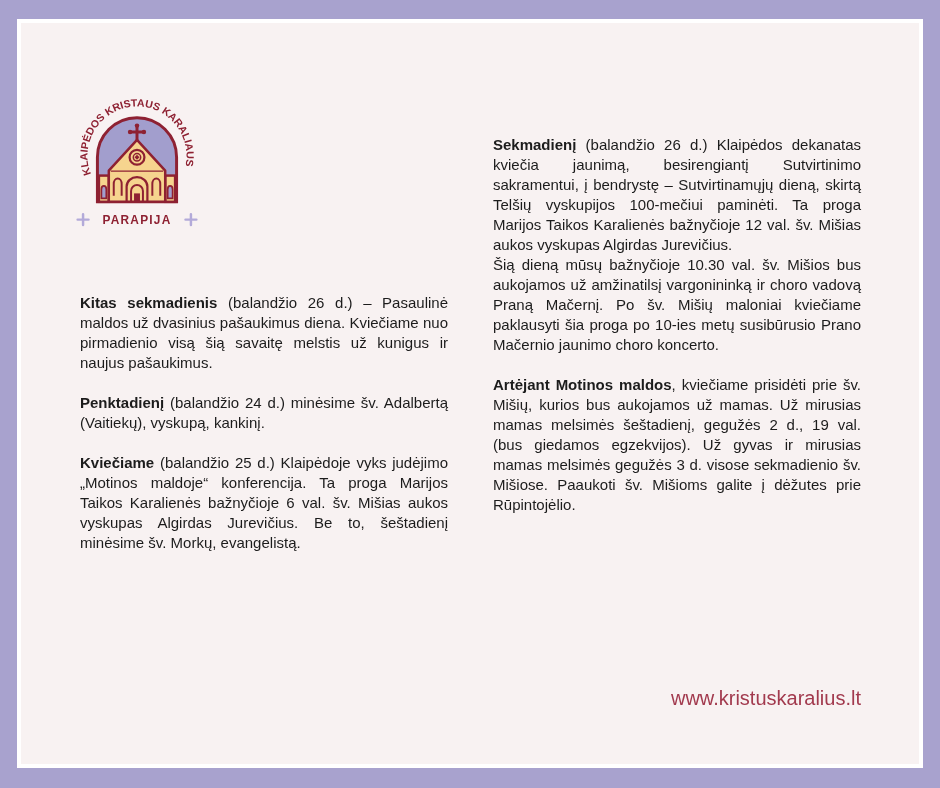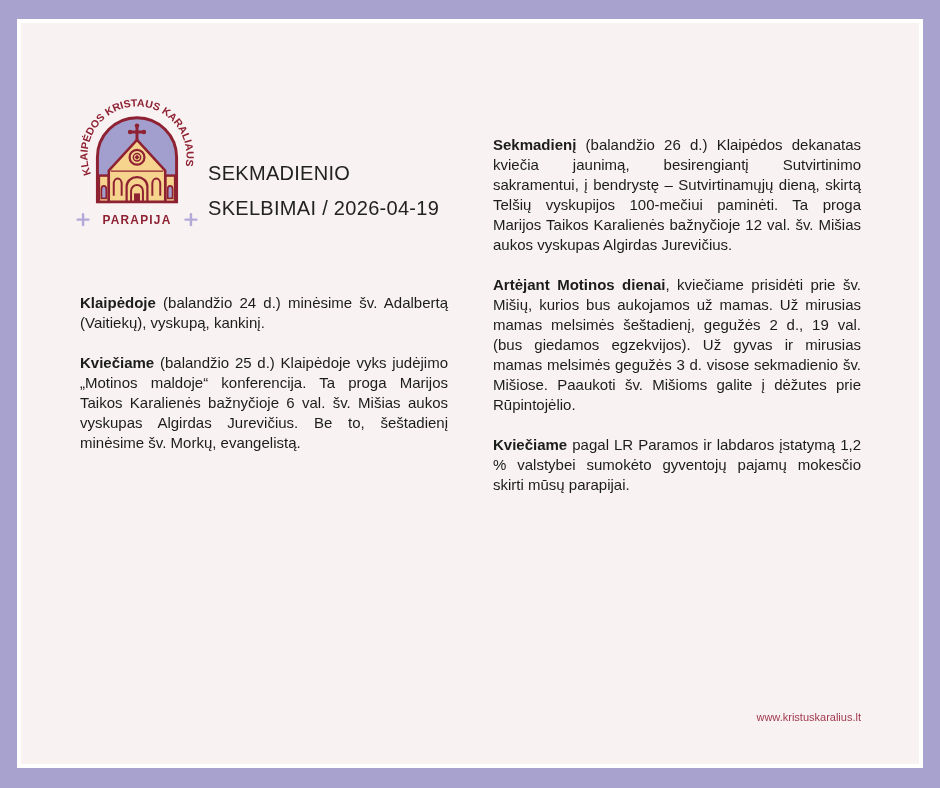--- a/index.html
+++ b/index.html
@@ -43,25 +43,24 @@
   .col-left{left:59px;top:270px;}
   .col-right{left:472px;top:112px;}
   .col p{margin:0 0 20px 0;}
   .col p.cont{margin-top:-20px;}
   .col b{font-weight:bold;}
   .website{
     position:absolute;
     left:472px;top:664px;
     width:368px;
     text-align:right;
-    font-size:11px;
+    font-size:20px;
     color:#a23a4e;
     text-decoration:none;
     display:block;
-    margin-top:24px;
   }
 </style>
 </head>
 <body>
 
 <div class="sheet">
 
   <svg class="logo" viewBox="0 0 250 287">
     <defs>
       <path id="arcpath" d="M 32 172 A 100 100 0 1 1 218 172" fill="none"></path>
@@ -109,31 +108,28 @@
 
     <text x="125" y="272" text-anchor="middle" font-size="24" font-weight="bold" letter-spacing="2.5" fill="#8e2132">PARAPIJA</text>
     <g>
       <path d="M16 253 V275 M5 264 H27" stroke="#b3aad9" stroke-width="5" stroke-linecap="round" fill="none"></path>
     </g>
     <g>
       <path d="M234 253 V275 M223 264 H245" stroke="#b3aad9" stroke-width="5" stroke-linecap="round" fill="none"></path>
     </g>
   </svg>
 
-  <div class="title">
-    <div>SEKMADIENIO</div>
-    <div>SKELBIMAI / 2026-04-19</div>
-  </div>
 
   <div class="col col-left">
-    <p><b>Klaipėdoje</b><span> (balandžio 24 d.)  minėsime šv. Adalbertą (Vaitiekų), vyskupą, kankinį.</span></p>
+    <p><b>Kitas sekmadienis</b><span> (balandžio 26 d.) – Pasaulinė maldos už dvasinius pašaukimus diena. Kviečiame nuo pirmadienio visą šią savaitę melstis už kunigus ir naujus pašaukimus.</span></p>
+    <p><b>Penktadienį</b><span> (balandžio 24 d.)  minėsime šv. Adalbertą (Vaitiekų), vyskupą, kankinį.</span></p>
     <p><b>Kviečiame</b><span> (balandžio 25 d.) Klaipėdoje vyks judėjimo „Motinos maldoje“ konferencija. Ta proga Marijos Taikos Karalienės bažnyčioje  6 val. šv. Mišias aukos vyskupas  Algirdas  Jurevičius. Be to, šeštadienį minėsime šv. Morkų, evangelistą.</span></p>
   </div>
 
   <div class="col col-right">
     <p><b>Sekmadienį</b><span> (balandžio 26 d.) Klaipėdos dekanatas kviečia jaunimą, besirengiantį Sutvirtinimo sakramentui, į bendrystę – Sutvirtinamųjų dieną, skirtą Telšių vyskupijos 100-mečiui paminėti.  Ta proga Marijos Taikos Karalienės bažnyčioje 12 val. šv. Mišias aukos vyskupas Algirdas Jurevičius.</span></p>
-    <p><b>Artėjant Motinos dienai</b><span>, kviečiame prisidėti prie šv. Mišių, kurios bus aukojamos už mamas. Už mirusias mamas melsimės  šeštadienį, gegužės 2 d., 19 val. (bus giedamos egzekvijos). Už gyvas ir mirusias mamas melsimės gegužės 3 d. visose sekmadienio šv. Mišiose. Paaukoti šv. Mišioms galite į dėžutes prie Rūpintojėlio.</span></p>
-    <p><b>Kviečiame</b><span> pagal LR Paramos ir labdaros įstatymą 1,2 % valstybei sumokėto gyventojų pajamų mokesčio skirti mūsų parapijai.</span></p>
+    <p class="cont"><span>Šią dieną mūsų bažnyčioje 10.30 val. šv. Mišios bus aukojamos už amžinatilsį vargonininką ir choro vadovą Praną Mačernį. Po šv. Mišių maloniai kviečiame paklausyti šia proga po 10-ies metų susibūrusio Prano Mačernio jaunimo choro koncerto.</span></p>
+    <p><b>Artėjant Motinos maldos</b><span>, kviečiame prisidėti prie šv. Mišių, kurios bus aukojamos už mamas. Už mirusias mamas melsimės  šeštadienį, gegužės 2 d., 19 val. (bus giedamos egzekvijos). Už gyvas ir mirusias mamas melsimės gegužės 3 d. visose sekmadienio šv. Mišiose. Paaukoti šv. Mišioms galite į dėžutes prie Rūpintojėlio.</span></p>
   </div>
 
   <a class="website" href="#">www.kristuskaralius.lt</a>
 
 </div>
 
 </body></html>

